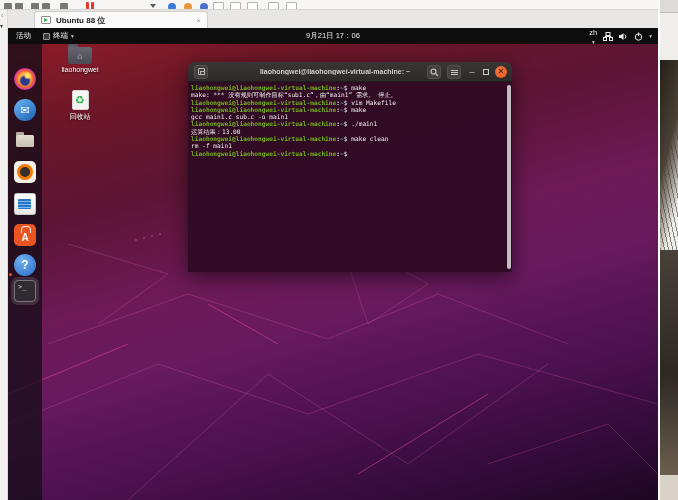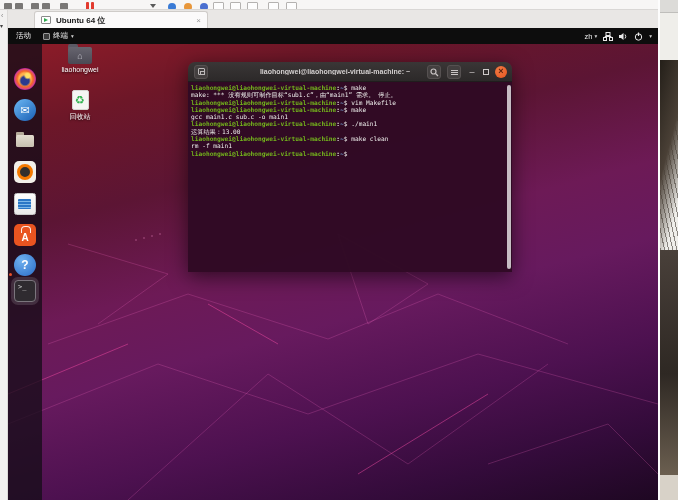--- a/index.html
+++ b/index.html
@@ -173,21 +173,21 @@
   </div>
 
   <div id="sidestrip" class="abs">
     <div class="g1">‹</div>
     <div class="g2">▾</div>
   </div>
 
   <div id="tabbar" class="abs">
     <div id="vmtab">
       <span class="mon"></span>
-      <span class="ttl">Ubuntu 64 位</span>
+      <span class="ttl">Ubuntu 88 位</span>
       <span class="tx">×</span>
     </div>
   </div>
 
   <div id="vmscreen" class="abs">
 
     <div id="wallpaper" class="abs">
       <svg width="650" height="456" viewBox="0 0 650 456">
         <g stroke="rgba(255,110,199,0.22)" stroke-width="1" fill="none">
           <path d="M40 300 L180 250 L320 295 L430 250 L560 300"></path>
@@ -213,22 +213,25 @@
 
     <div id="gtopbar" class="abs">
       <div class="item" id="activities">
         <span>活动</span>
       </div>
       <div class="item" id="appmenu">
         <span class="appico"></span>
         <span>终端</span>
         <span class="caret">▾</span>
       </div>
+      <div id="clock">
+        <span>9月21日 17：06</span>
+      </div>
       <div id="sysarea">
-        <span style="display:flex;align-items:center;gap:2px;">
+        <span style="display:flex;align-items:center;gap:2px;flex-direction:column;">
           <span>zh</span>
           <span class="caret">▾</span>
         </span>
         <svg width="10" height="9" viewBox="0 0 10 9">
           <g fill="none" stroke="#e8e8e8" stroke-width="1">
             <rect x="3" y="0.5" width="4" height="3"></rect>
             <rect x="0.5" y="5.5" width="3" height="3"></rect>
             <rect x="6.5" y="5.5" width="3" height="3"></rect>
             <path d="M5 3.5 V4.5 M2 5.5 V4.5 H8 V5.5"></path>
           </g>

